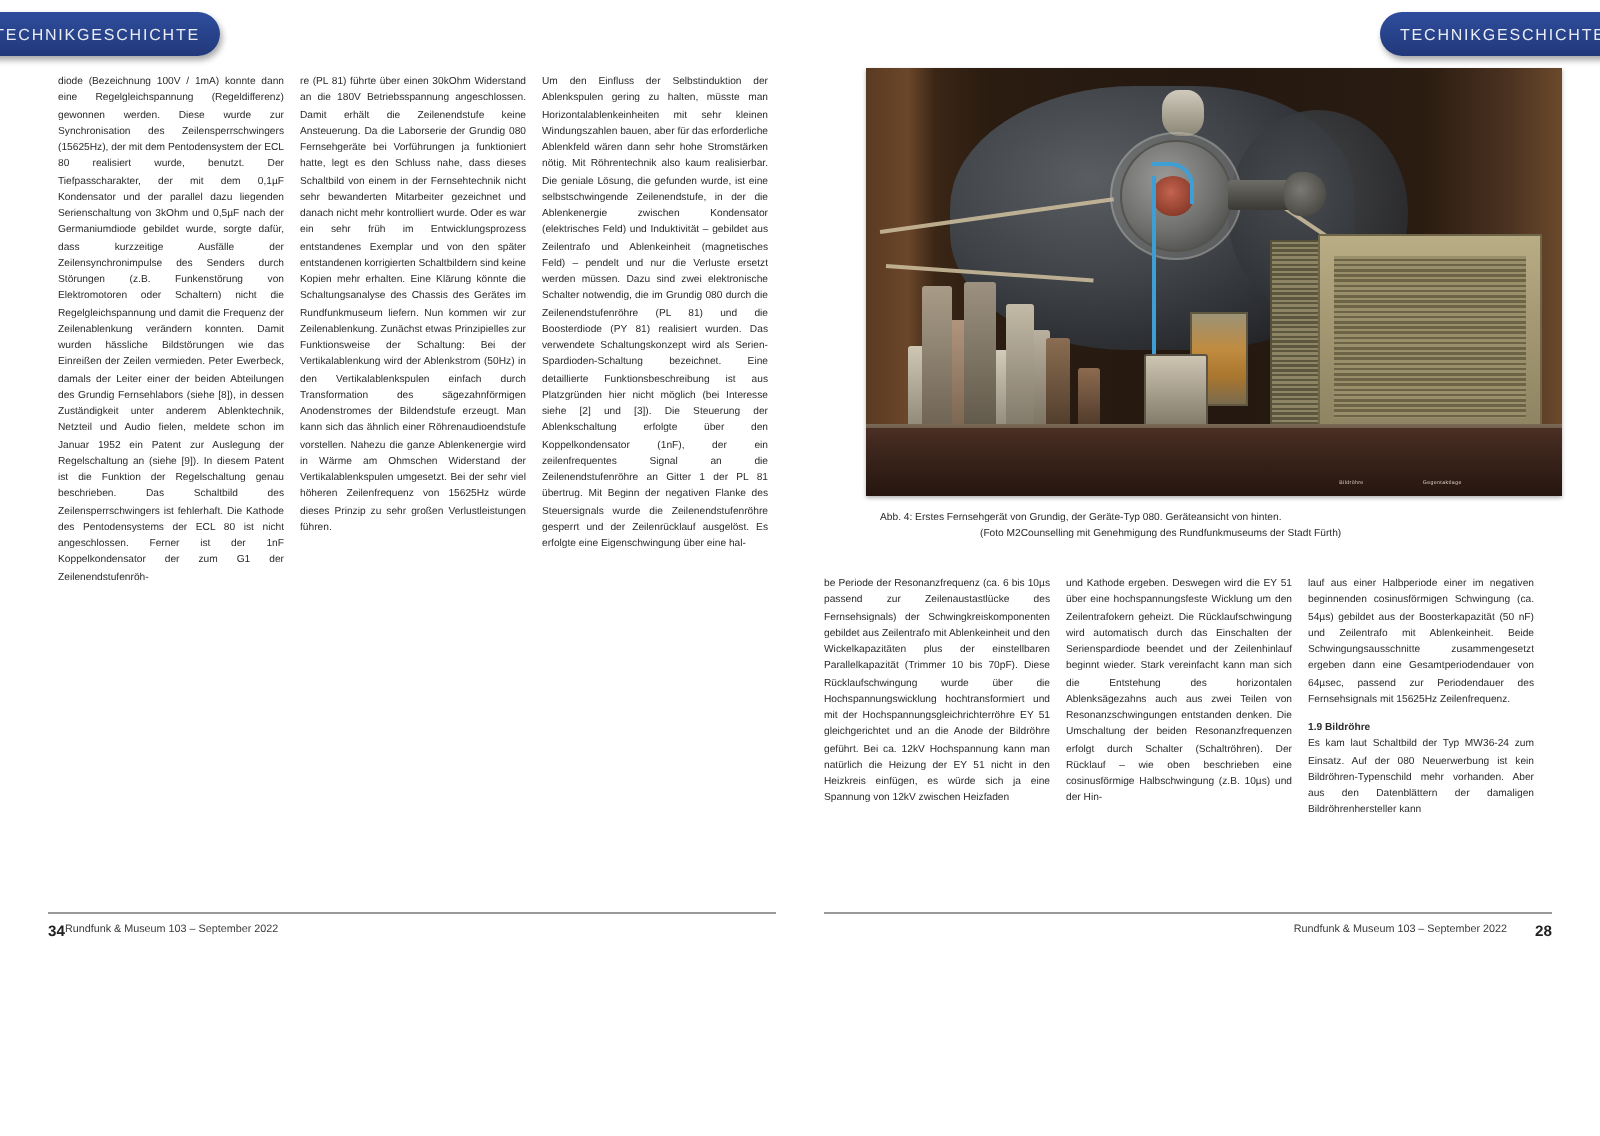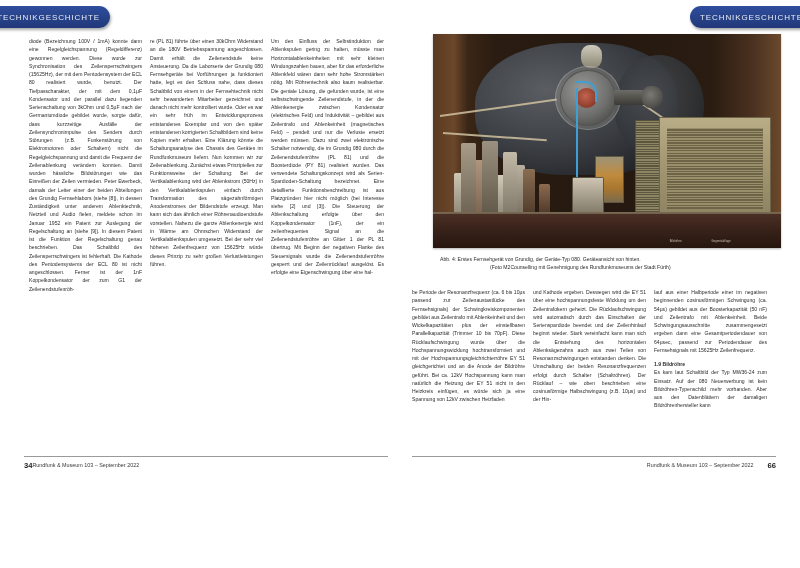--- a/index.html
+++ b/index.html
@@ -391,16 +391,16 @@
     <div class="col">
       <p>lauf aus einer Halbperiode einer im negativen beginnenden cosinusförmigen Schwingung (ca. 54µs) gebildet aus der Boosterkapazität (50 nF) und Zeilentrafo mit Ablenkeinheit. Beide Schwingungsausschnitte zusammengesetzt ergeben dann eine Gesamtperiodendauer von 64µsec, passend zur Periodendauer des Fernsehsignals mit 15625Hz Zeilenfrequenz.</p>
       <p class="subhead" style="margin-top:6px;">1.9 Bildröhre</p>
       <p>Es kam laut Schaltbild der Typ MW36-24 zum Einsatz. Auf der 080 Neuerwerbung ist kein Bildröhren-Typenschild mehr vorhanden. Aber aus den Datenblättern der damaligen Bildröhrenhersteller kann</p>
     </div>
   </div>
 
   <div class="footer-rule rule-right"></div>
   <div class="footer footer-right">
     <span>Rundfunk &amp; Museum 103 – September 2022</span>
-    <span class="folio">66</span>
+    <span class="folio">28</span>
   </div>
 
 </div>
 
 </body></html>

